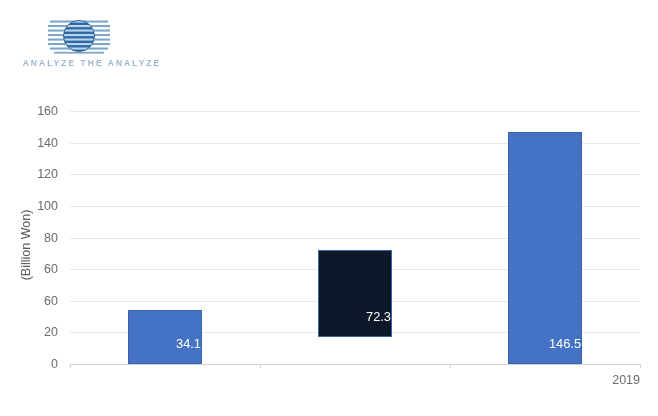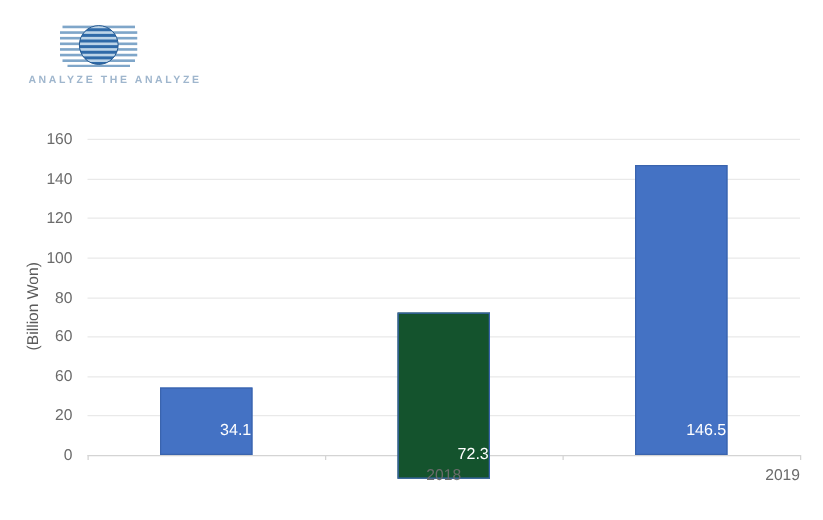--- a/index.html
+++ b/index.html
@@ -173,25 +173,24 @@
         <div class="ylabel" style="top: 57.25px;">120</div>
         <div class="gridline" style="top: 31.625px;"></div>
         <div class="ylabel" style="top: 25.625px;">140</div>
         <div class="gridline" style="top: 0px;"></div>
         <div class="ylabel" style="top: -6px;">160</div>
         <div class="bar" style="left: 58px; width: 74px; top: 199.079px; height: 53.9206px; background: rgb(68, 114, 196); border-color: rgb(58, 100, 174);">
           <div class="bar-label">34.1</div>
         </div>
         <div class="tick" style="left: 190px;"></div>
         <div class="tick" style="left: 0px;"></div>
-        <div class="bar" style="left: 248px; width: 74px; top: 138.676px; height: 133px; background: #14532d; border-color: rgb(58, 100, 174);">
+        <div class="bar" style="left: 248px; width: 74px; top: 138.676px; height: 87px; background: #0f172a; border-color: rgb(58, 100, 174);">
           <div class="bar-label">72.3</div>
         </div>
         <div class="tick" style="left: 380px;"></div>
-        <div class="xlabel" style="left: 190px; width: 190px;">2018</div>
         <div class="bar" style="left: 438px; width: 74px; top: 21.3469px; height: 231.653px; background: rgb(68, 114, 196); border-color: rgb(58, 100, 174);">
           <div class="bar-label">146.5</div>
         </div>
         <div class="tick" style="left: 570px;"></div>
         <div class="xlabel" style="left: 380px; width: 190px; text-align: right;">2019</div>
       </div>
   </div>
 
 
 </div>

